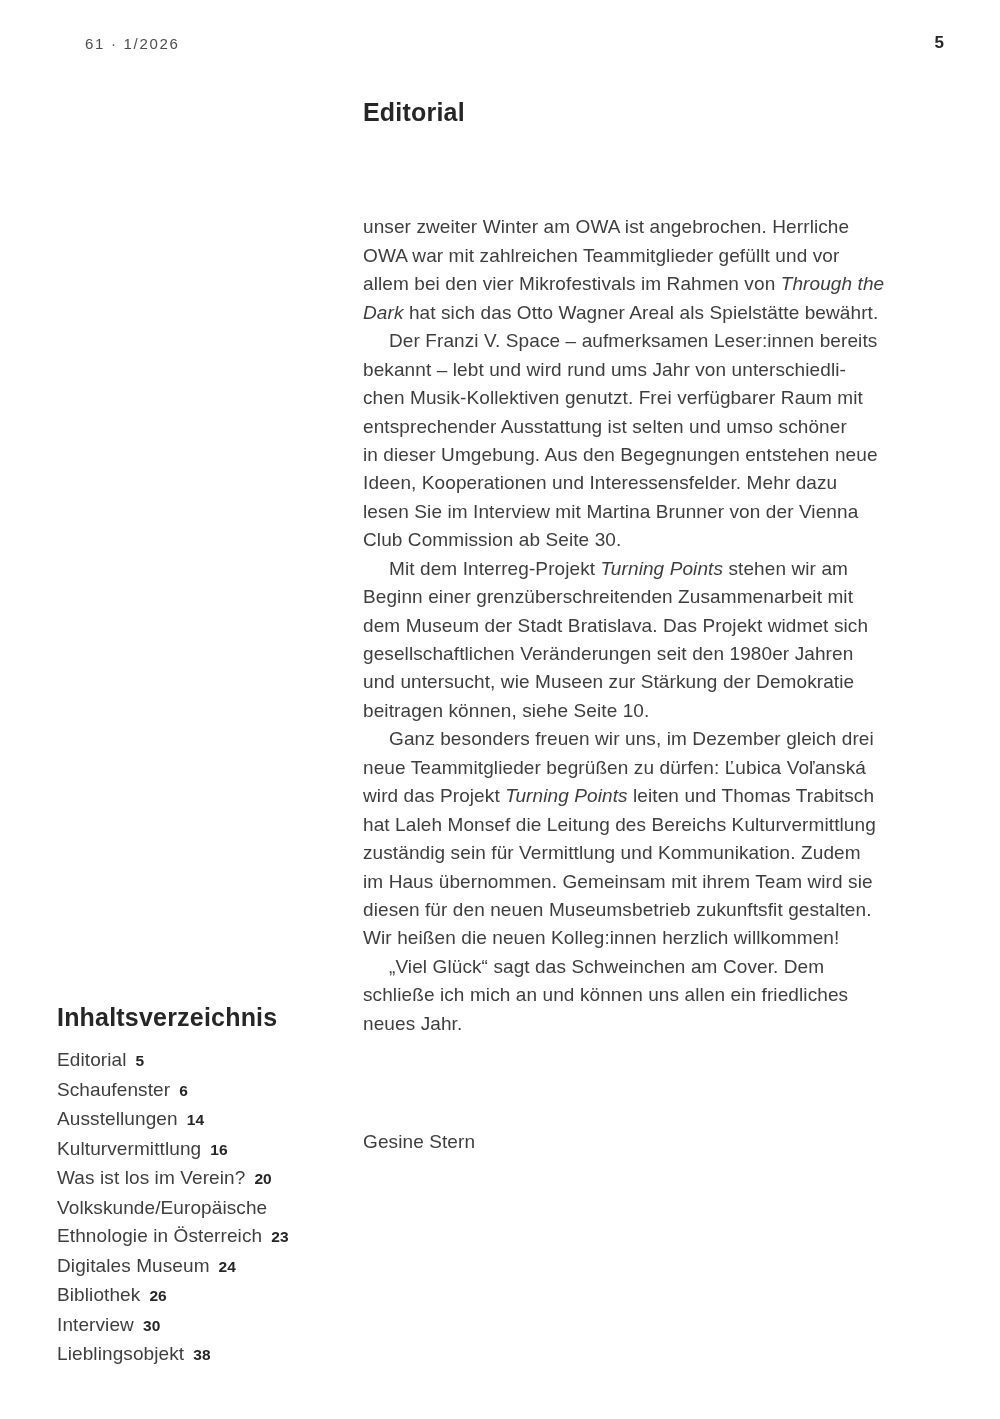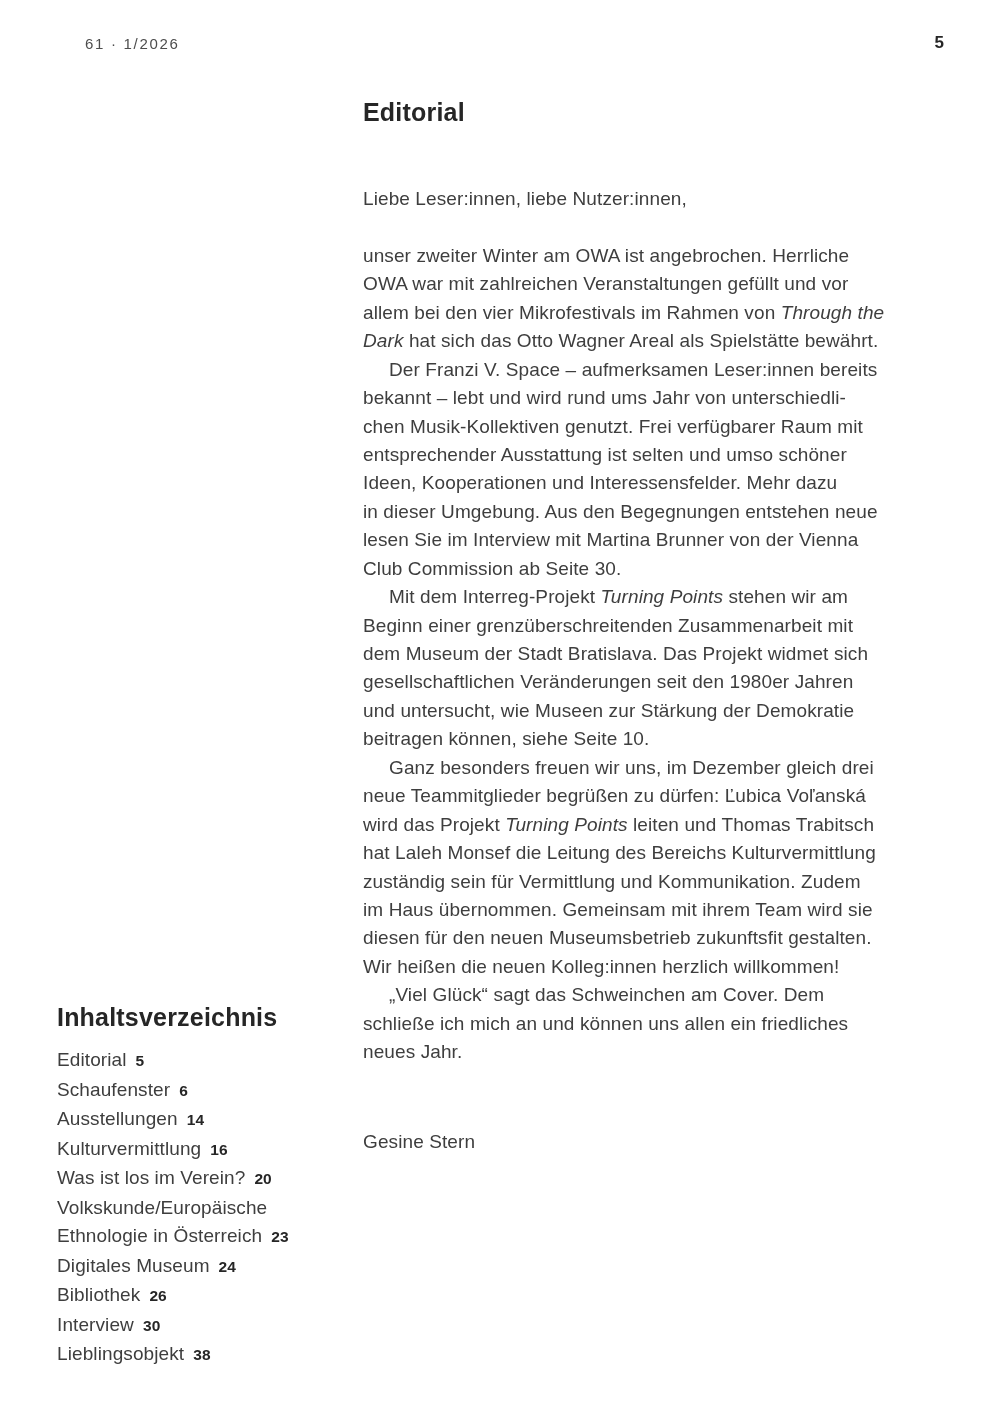--- a/index.html
+++ b/index.html
@@ -101,32 +101,31 @@
 </head>
 <body>
 
 <div class="page">
   <div class="header-issue">61 · 1/2026</div>
   <div class="header-pagenum">5</div>
 
   <h1 class="editorial-title">Editorial</h1>
 
   <div class="editorial-body">
-      <div class="line"><span>Liebe Leser:innen, liebe Nutzer:innen,</span></div>
       <div class="line blank"></div>
       <div class="line"><span>unser zweiter Winter am OWA ist angebrochen. Herrliche</span></div>
-      <div class="line"><span>OWA war mit zahlreichen Veranstaltungen gefüllt und vor</span></div>
+      <div class="line"><span>OWA war mit zahlreichen Teammitglieder gefüllt und vor</span></div>
       <div class="line"><span>allem bei den vier Mikrofestivals im Rahmen von </span><span class="it">Through the</span></div>
       <div class="line"><span class="it">Dark</span><span> hat sich das Otto Wagner Areal als Spielstätte bewährt.</span></div>
       <div class="line indent"><span>Der Franzi V. Space – aufmerksamen Leser:innen bereits</span></div>
       <div class="line"><span>bekannt – lebt und wird rund ums Jahr von unterschiedli-</span></div>
       <div class="line"><span>chen Musik-Kollektiven genutzt. Frei verfügbarer Raum mit</span></div>
       <div class="line"><span>entsprechender Ausstattung ist selten und umso schöner</span></div>
+      <div class="line"><span>in dieser Umgebung. Aus den Begegnungen entstehen neue</span></div>
       <div class="line"><span>Ideen, Kooperationen und Interessensfelder. Mehr dazu</span></div>
-      <div class="line"><span>in dieser Umgebung. Aus den Begegnungen entstehen neue</span></div>
       <div class="line"><span>lesen Sie im Interview mit Martina Brunner von der Vienna</span></div>
       <div class="line"><span>Club Commission ab Seite 30.</span></div>
       <div class="line indent"><span>Mit dem Interreg-Projekt </span><span class="it">Turning Points</span><span> stehen wir am</span></div>
       <div class="line"><span>Beginn einer grenzüberschreitenden Zusammenarbeit mit</span></div>
       <div class="line"><span>dem Museum der Stadt Bratislava. Das Projekt widmet sich</span></div>
       <div class="line"><span>gesellschaftlichen Veränderungen seit den 1980er Jahren</span></div>
       <div class="line"><span>und untersucht, wie Museen zur Stärkung der Demokratie</span></div>
       <div class="line"><span>beitragen können, siehe Seite 10.</span></div>
       <div class="line indent"><span>Ganz besonders freuen wir uns, im Dezember gleich drei</span></div>
       <div class="line"><span>neue Teammitglieder begrüßen zu dürfen: Ľubica Voľanská</span></div>

